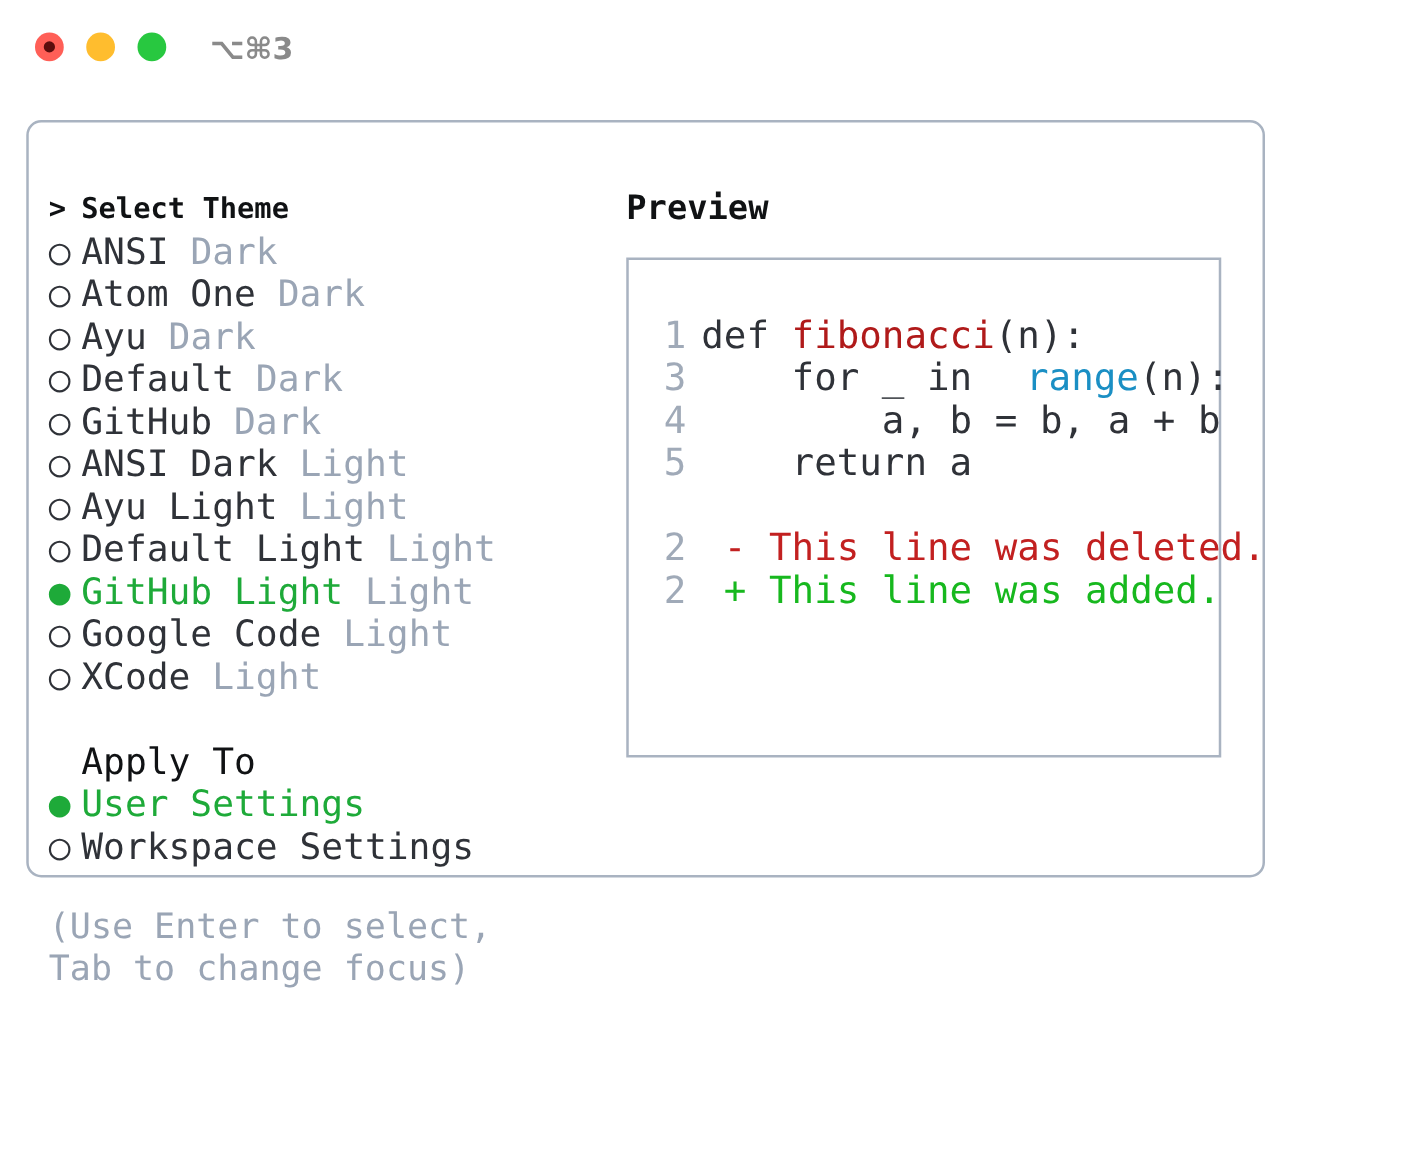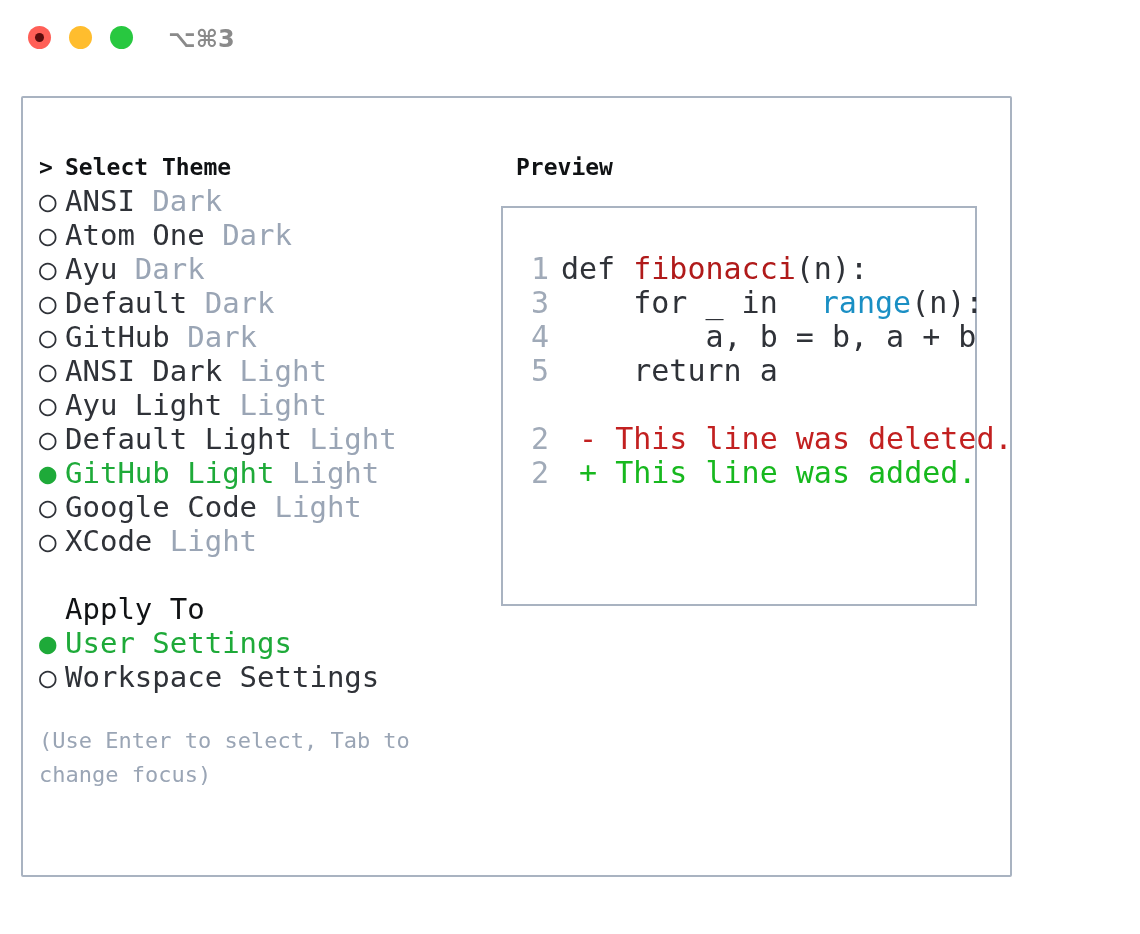--- a/index.html
+++ b/index.html
@@ -64,23 +64,23 @@
     color: #8a8a8a;
     letter-spacing: 0px;
     line-height: 34px;
   }
 
   
   #content-frame {
     position: absolute;
     left: 21px; top: 96px;
     width: 991px;
-    height: 781px;
+    height: 606px;
     border: 2px solid #a9b3c1;
-    border-radius: 2px;
+    border-radius: 12px;
     box-sizing: border-box;
     background: #ffffff;
   }
 
   
   #theme-pane {
     position: absolute;
     left: 16px;
     top: 52px;
     width: 440px;
@@ -112,40 +112,39 @@
   .tag {
     color: #9aa5b5;
   }
   .section-header {
     color: #101214;
   }
   .section-header .marker { display: inline-block; width: 26px; }
   .spacer-row { height: 34px; }
   #hint-text {
     margin-top: 30px;
-    font-size: 22px;
+    font-size: 28px;
     line-height: 34px;
     color: #9aa5b5;
     width: 410px;
   }
 
   
   #preview-pane {
     position: absolute;
     left: 478px;
     top: 52px;
     width: 480px;
   }
   #preview-title {
-    font-size: 23px;
+    font-size: 27px;
     font-weight: 700;
     color: #101214;
     line-height: 34px;
     height: 34px;
-    margin-left: 15px;
   }
   #preview-box {
     margin-top: 22px;
     width: 476px;
     height: 400px;
     border: 2px solid #a9b3c1;
     box-sizing: border-box;
     background: #ffffff;
     padding: 44px 0 0 0;
   }

